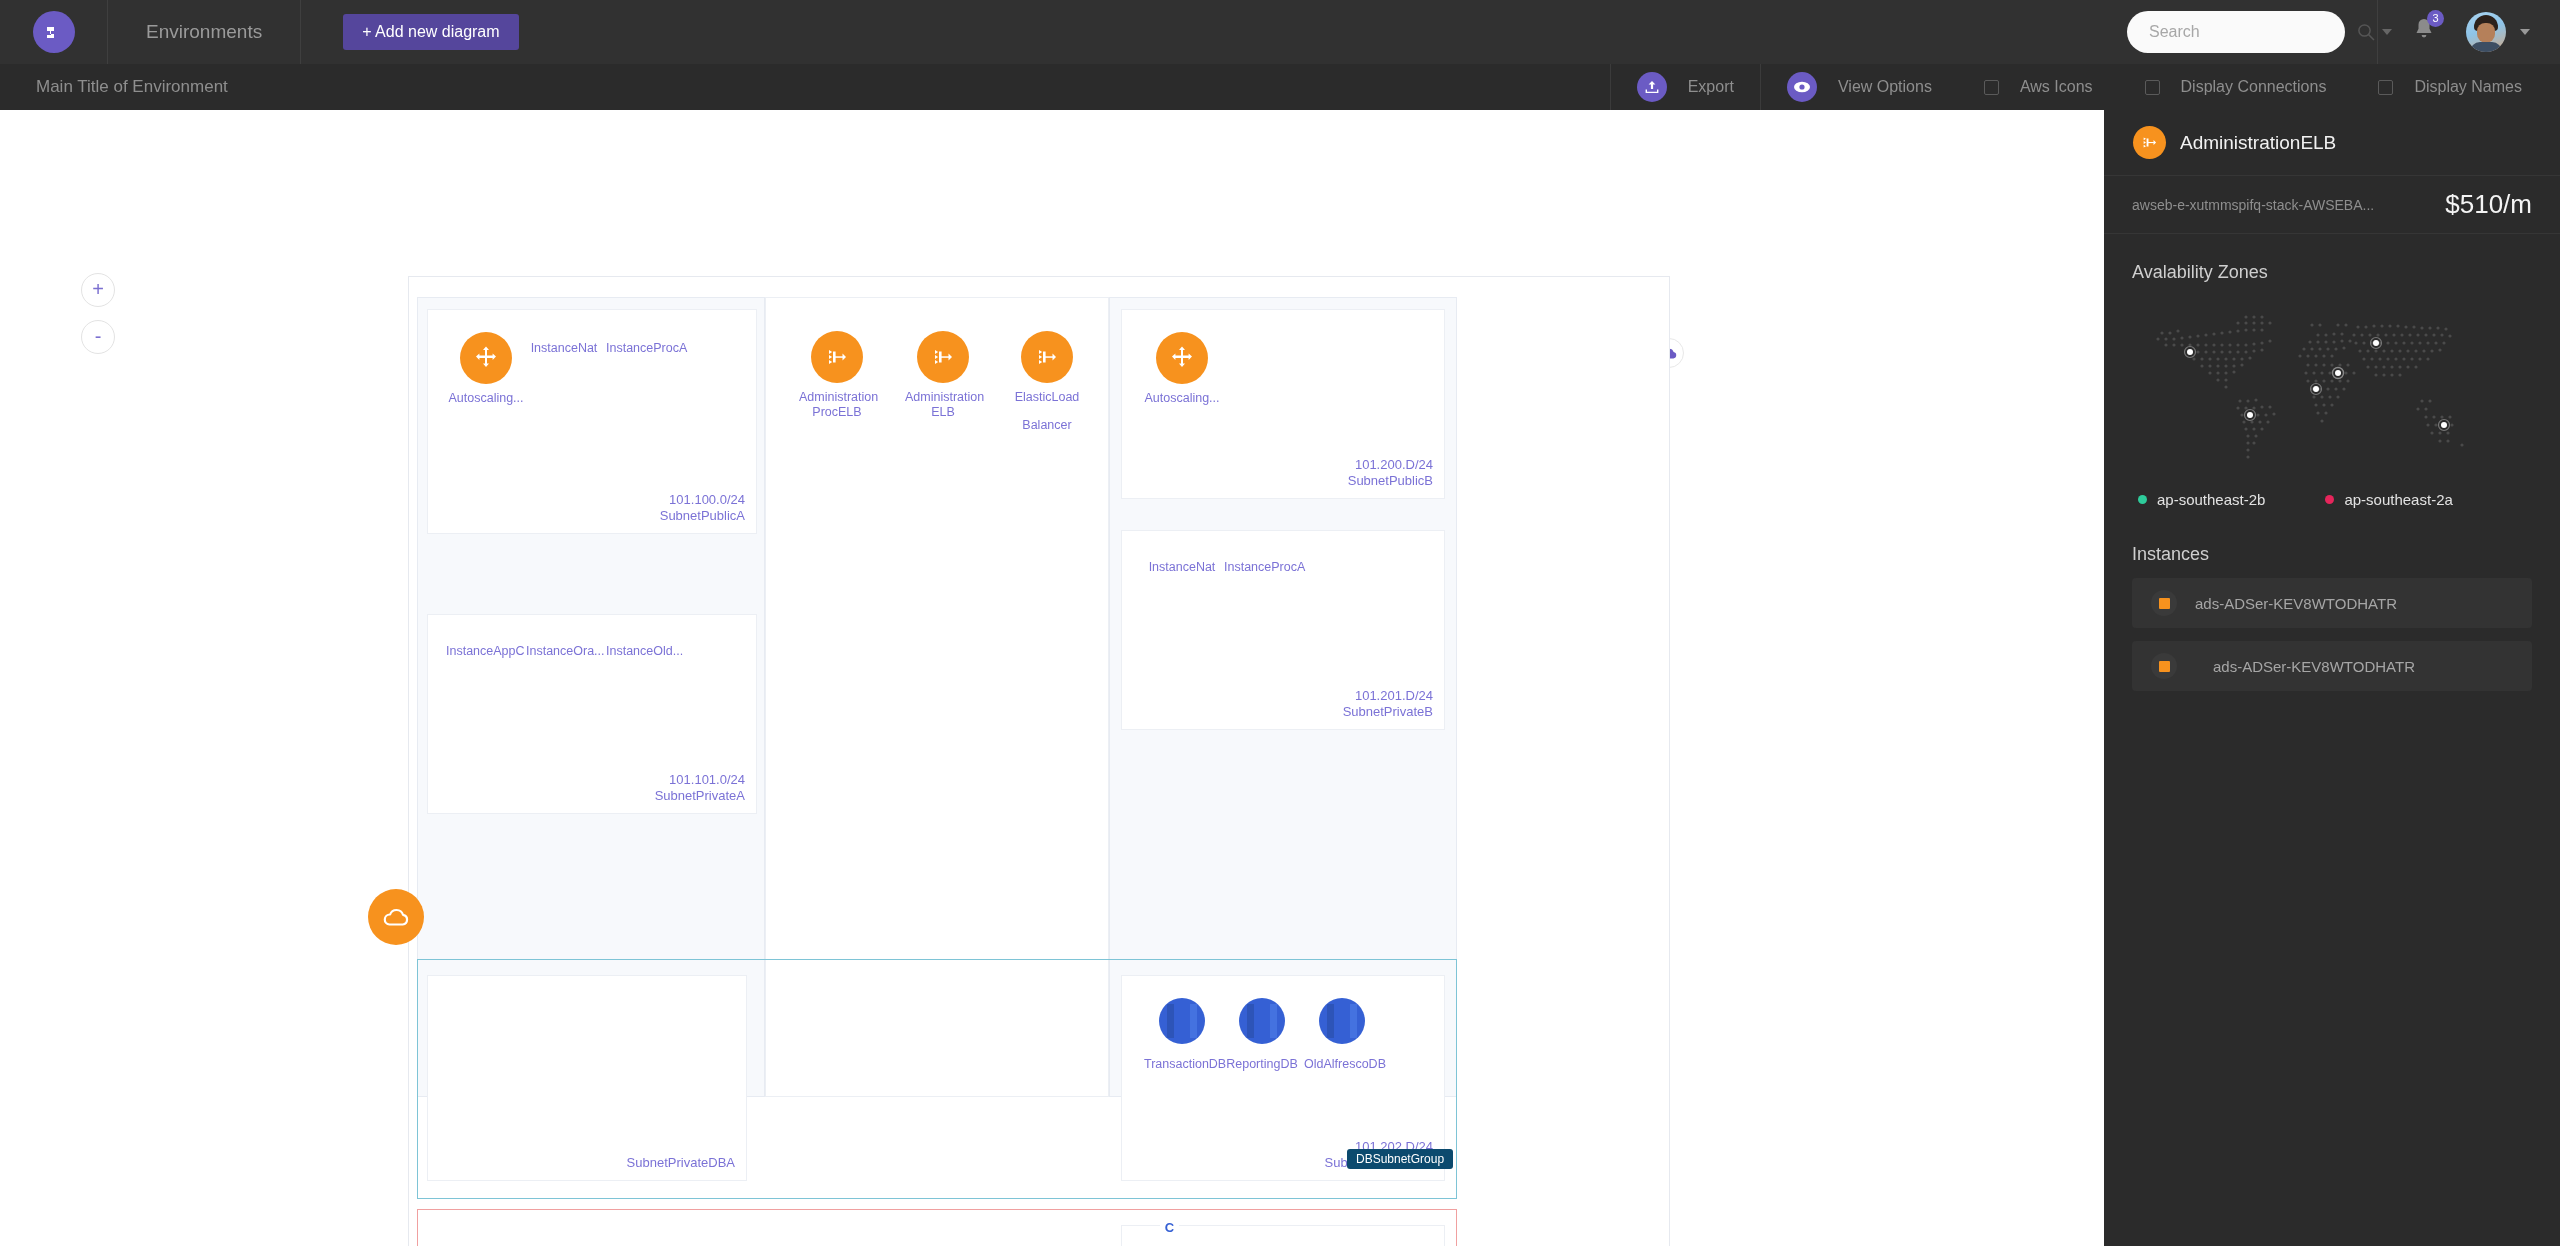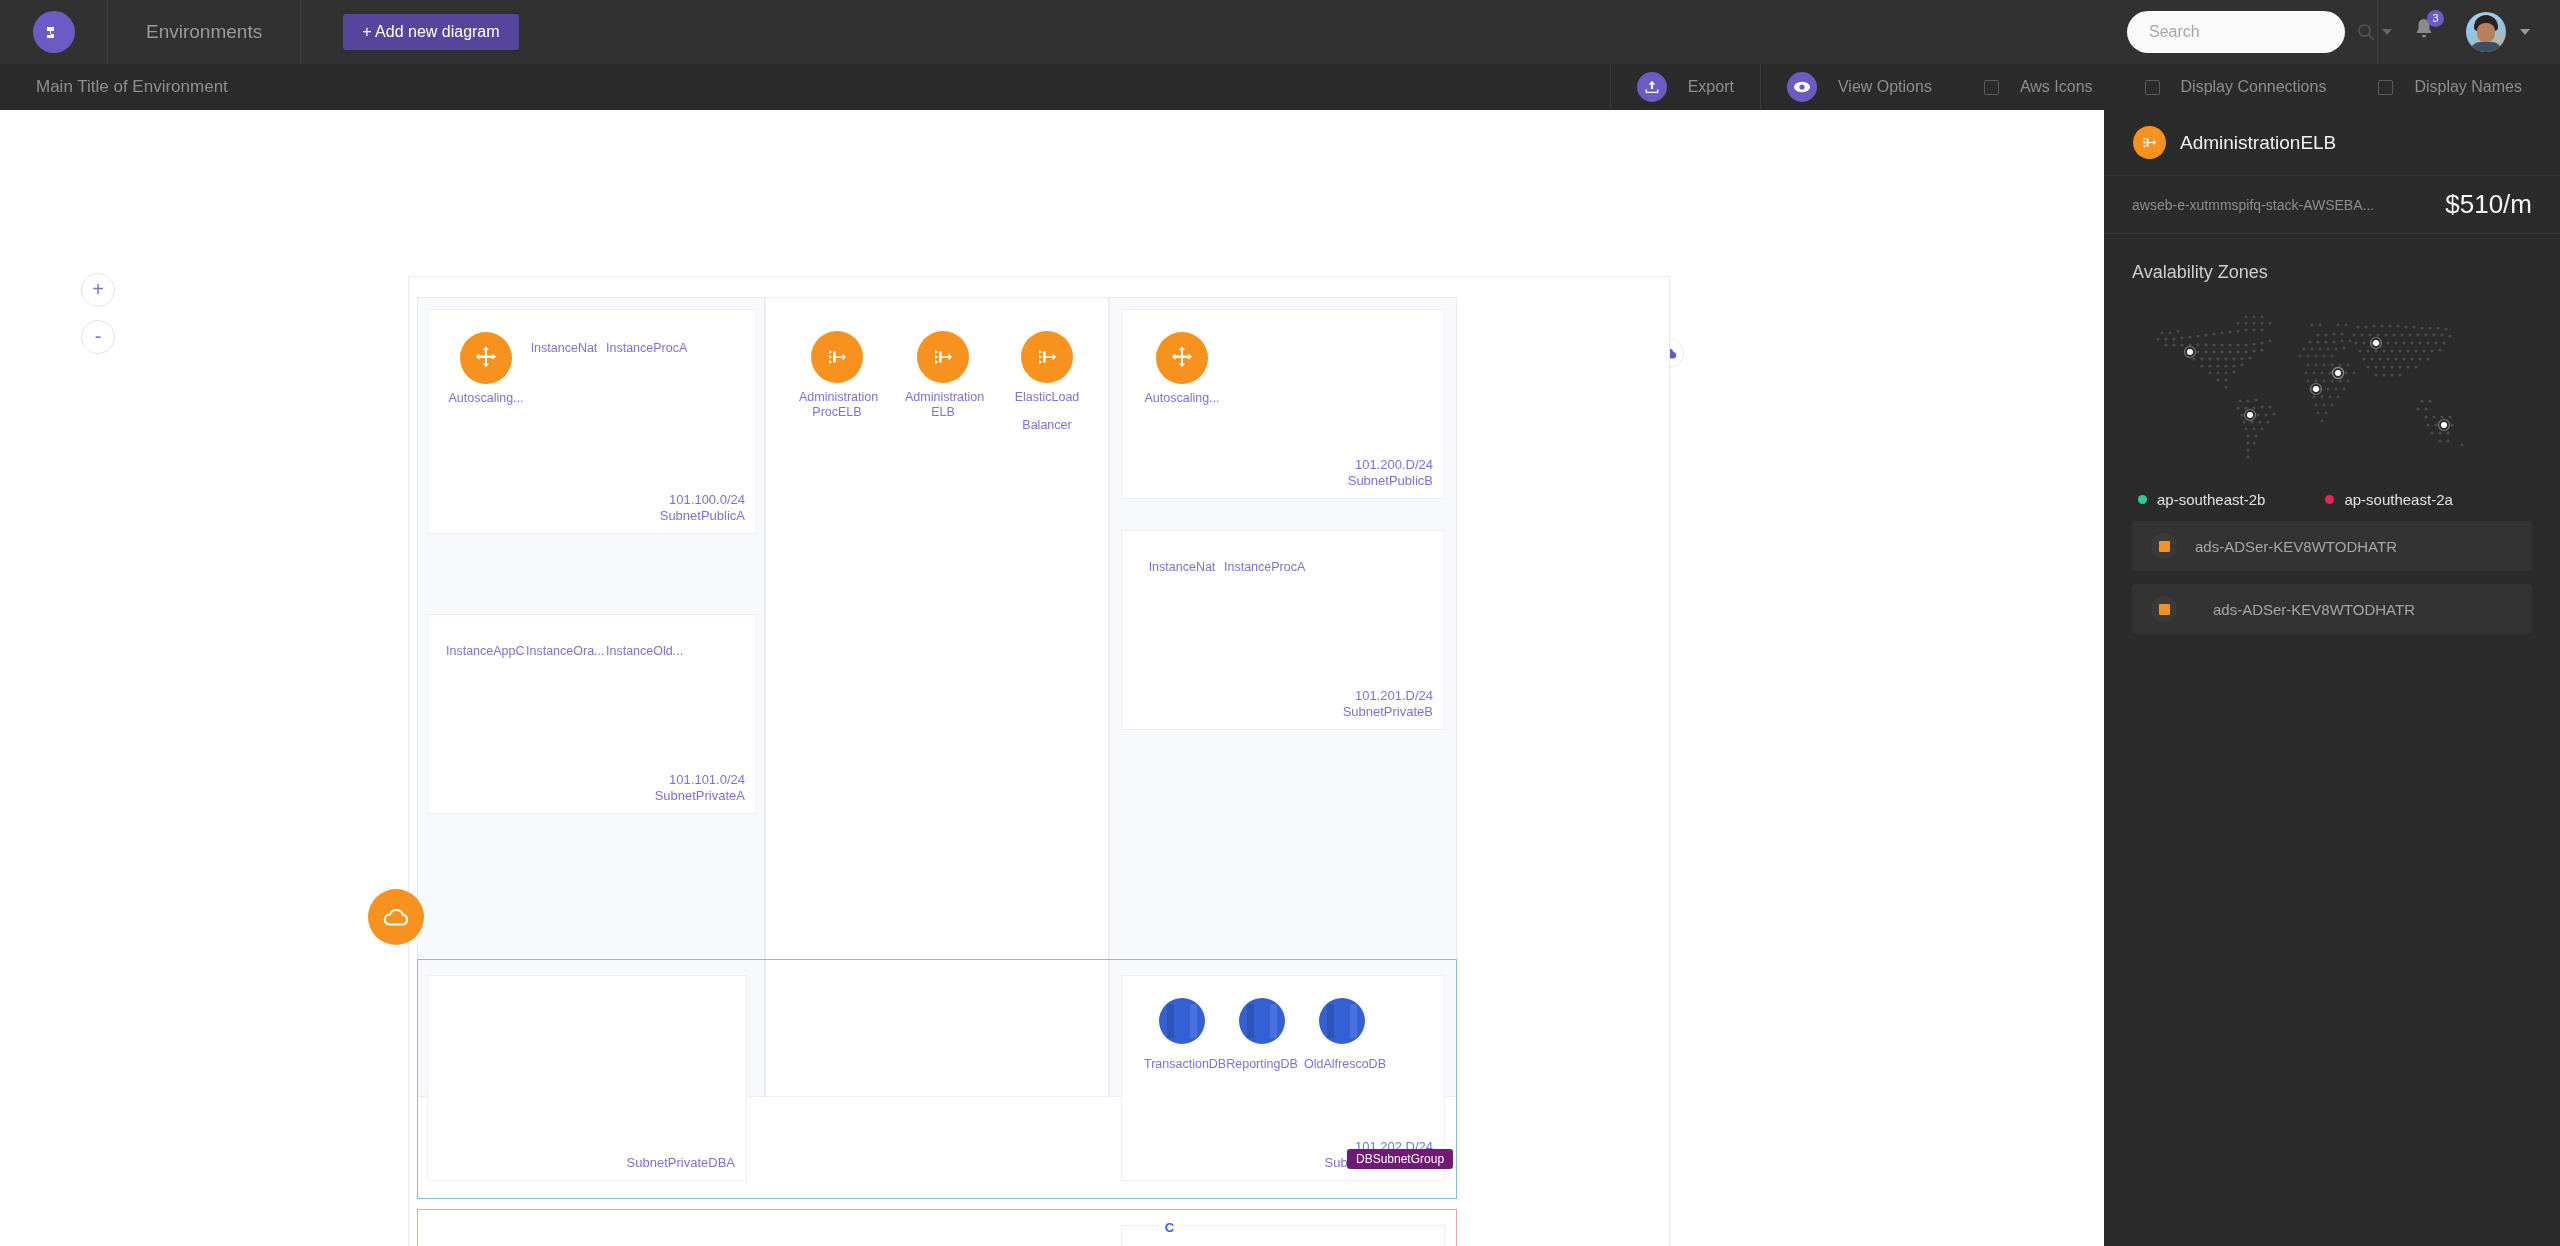--- a/index.html
+++ b/index.html
@@ -185,21 +185,21 @@
     color: #3560d4; font-size: 13px; font-weight: bold;
     line-height: 19px; text-align: center;
   }
   .node-label {
     margin-top: 7px; color: #7b72d6; font-size: 12.5px; line-height: 15px;
   }
   .dbgroup-band {
     position: absolute; border: 1px solid #7ec4d6; background: transparent;
   }
   .dbgroup-tag {
-    position: absolute; background: #701a75; color: #fff;
+    position: absolute; background: #0c4a6e; color: #fff;
     font-size: 12px; padding: 3px 9px; border-radius: 3px;
   }
   .redband { position: absolute; border: 1px solid #f0a0a0; }
 
   
   .rpanel {
     position: absolute; top: 110px; right: 0;
     width: 456px; height: 1136px;
     background: #2b2b2b;
   }
@@ -827,20 +827,21 @@
     <div class="legend-item">
       <span class="dot" style="background:#2ecc9b"></span>
       <span class="legend-text">ap-southeast-2b</span>
     </div>
     <div class="legend-item">
       <span class="dot" style="background:#e6255b"></span>
       <span class="legend-text">ap-southeast-2a</span>
     </div>
   </div>
 
+  <div class="rp-section-title" style="padding-top:36px">Instances</div>
 
   <div class="inst-row">
     <span class="inst-ic">
         <span class="inst-sq"></span>
       </span>
     <span class="inst-name">ads-ADSer-KEV8WTODHATR</span>
   </div>
   <div class="inst-row">
     <span class="inst-ic">
         <span class="inst-sq"></span>

